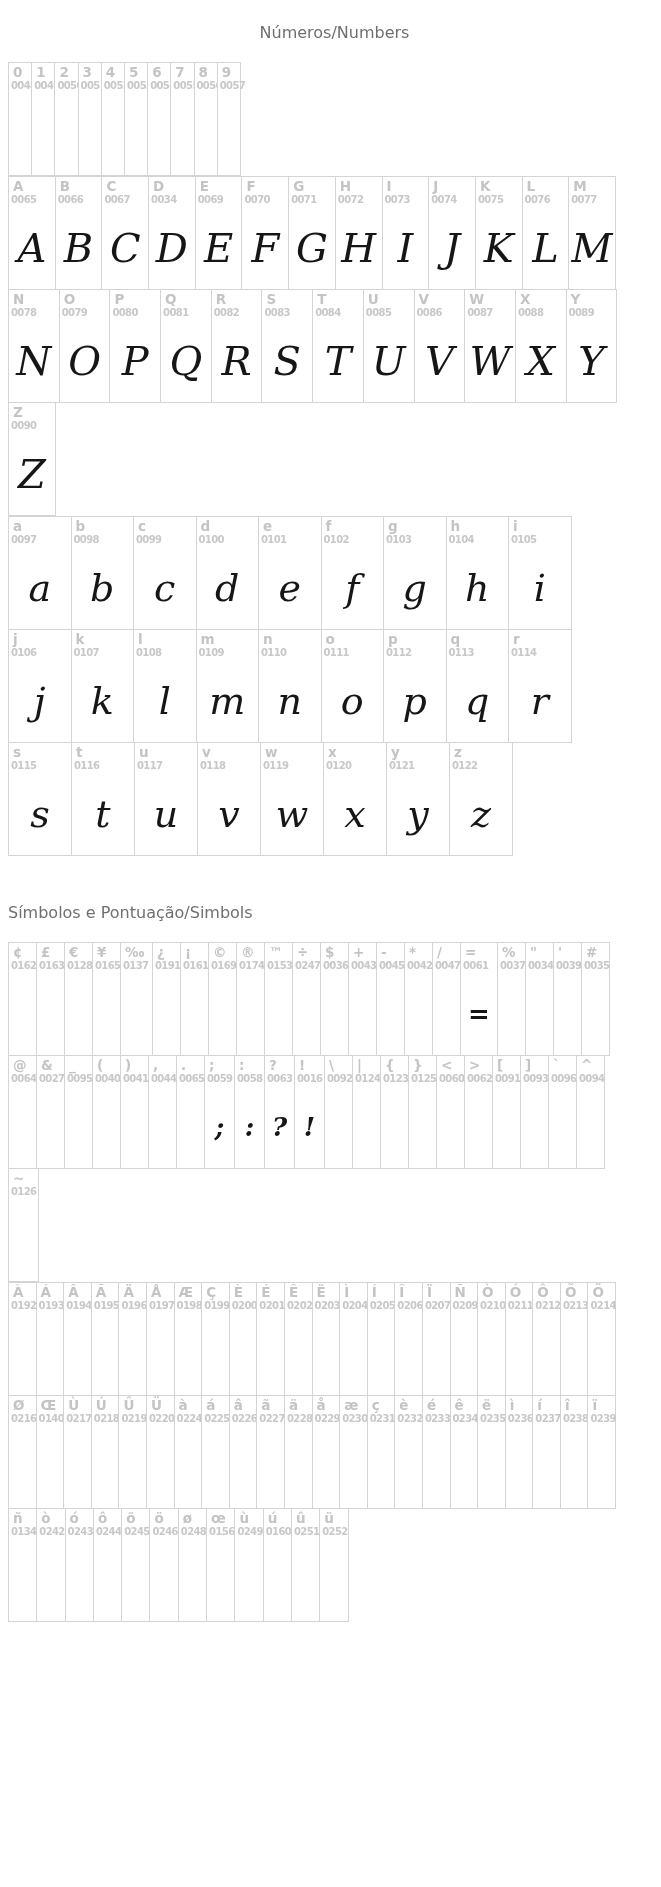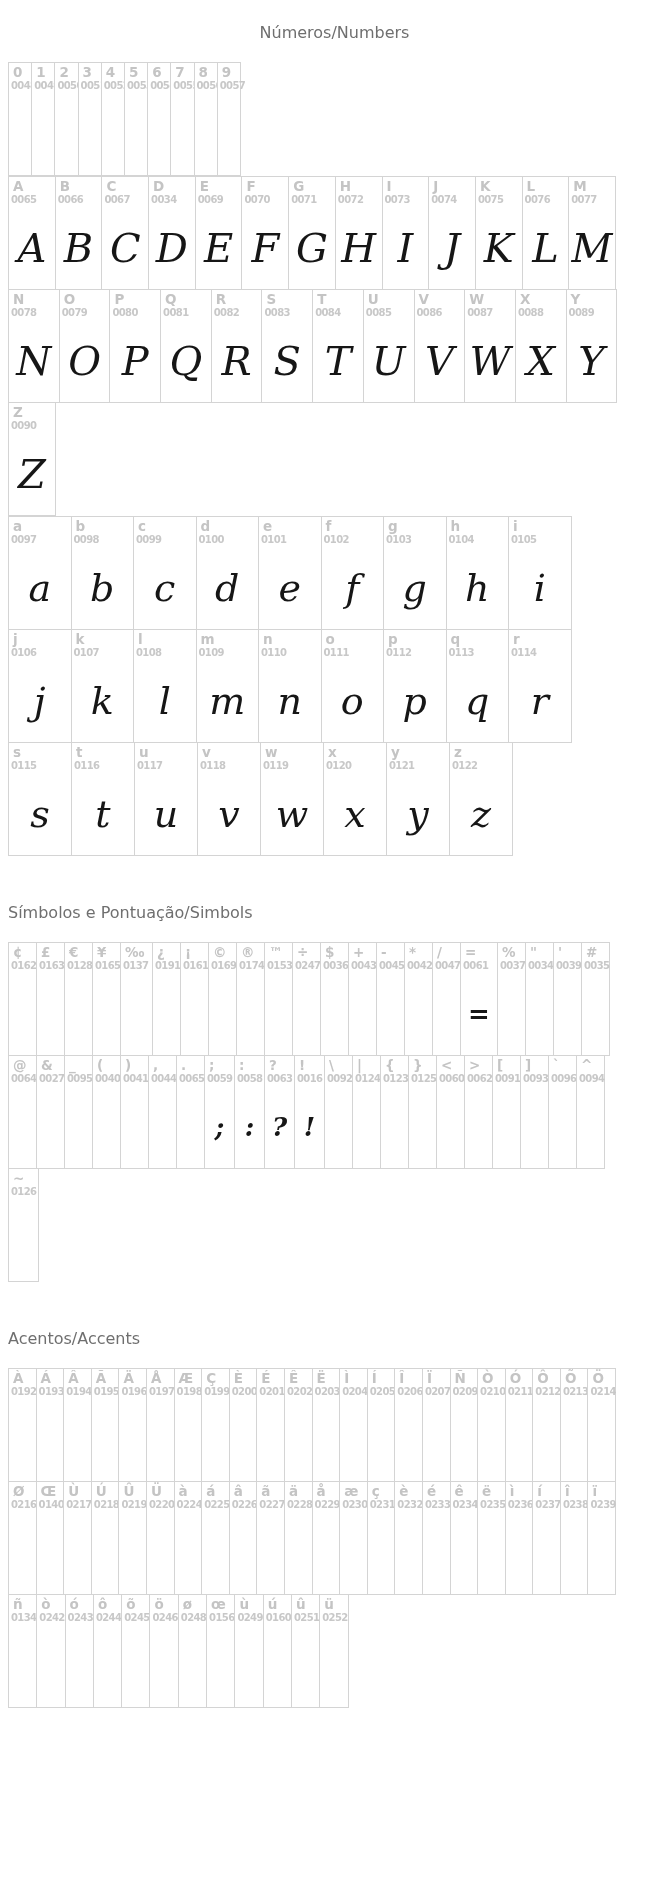--- a/index.html
+++ b/index.html
@@ -555,21 +555,20 @@
         </div>
         <div class="row">
           <div class="cell" style="width: 31px;">
             <span class="ch">~</span>
             <span class="code">0126</span>
           </div>
         </div>
       </div>
     </section>
     <section class="sec sec-accents">
-      <h2 class="section-title">Acentos/Accents</h2>
       <div class="tbl">
         <div class="row">
           <div class="cell" style="width: 28.6px;">
             <span class="ch">À</span>
             <span class="code">0192</span>
           </div>
           <div class="cell" style="width: 28.6px;">
             <span class="ch">Á</span>
             <span class="code">0193</span>
           </div>

